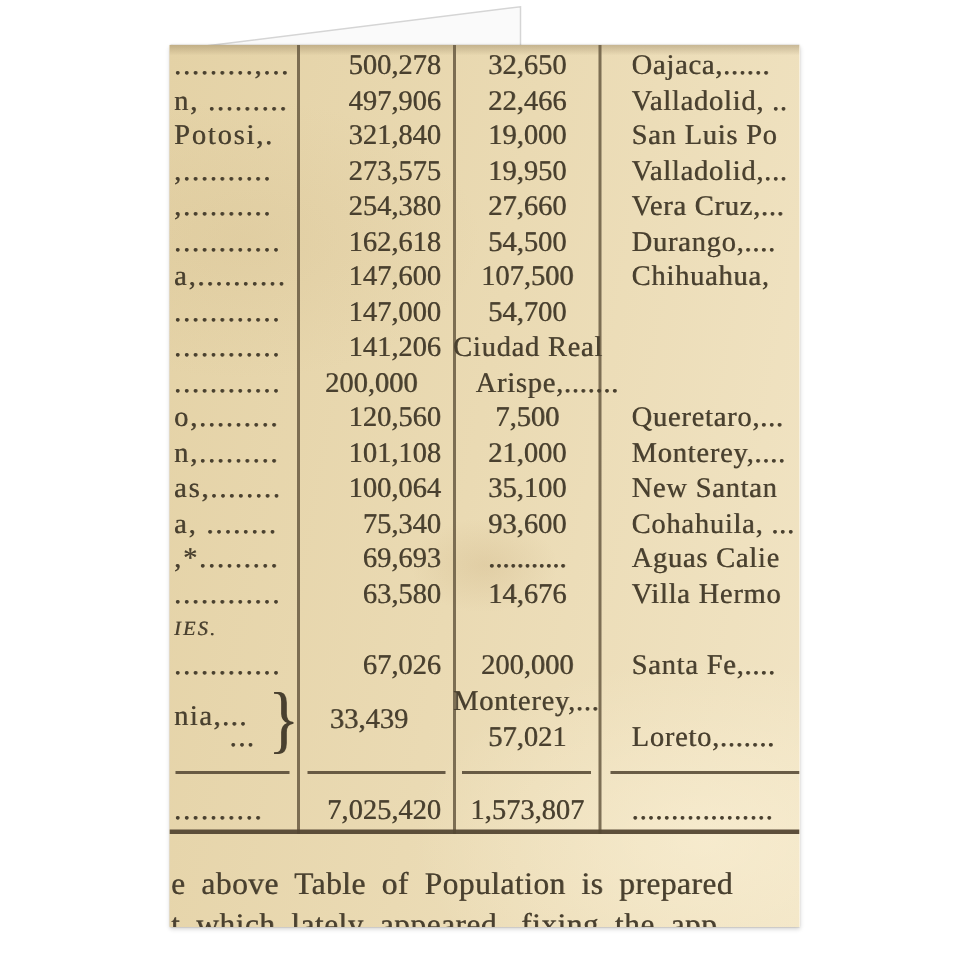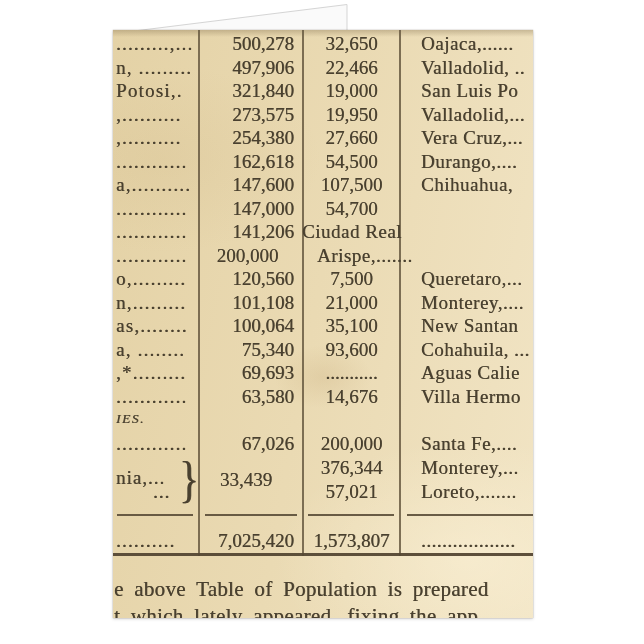--- a/index.html
+++ b/index.html
@@ -174,21 +174,20 @@
 
   <div class="brace-group">
     <div class="bg-label">
       <span class="bg-l1 ink">nia,...</span>
       <span class="bg-l2 ink">...</span>
       <span class="bg-brace ink">}</span>
     </div>
     <div class="bg-col1 ink">33,439</div>
     <div class="bg-lines">
       <div class="bg-line">
-        <span class="c-num2 ink">376,344</span>
         <span class="c-name ink">Monterey,...</span>
       </div>
       <div class="bg-line">
         <span class="c-num2 ink">57,021</span>
         <span class="c-name ink">Loreto,.......</span>
       </div>
     </div>
   </div>
 
   <div class="dash dash1"></div>

